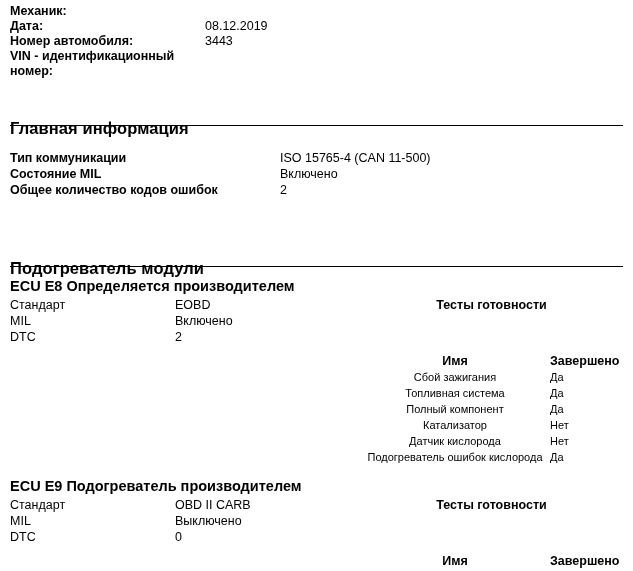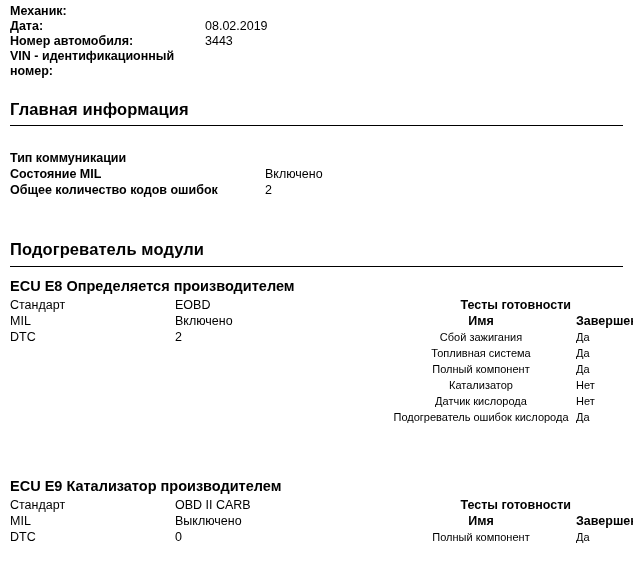--- a/index.html
+++ b/index.html
@@ -49,20 +49,21 @@
     width: 195px;
     flex: 0 0 195px;
     line-height: 15px;
   }
 
   
   .section-title {
     font-weight: bold;
     font-size: 16.5px;
     letter-spacing: 0.1px;
+    margin-top: 19px;
   }
 
   .main-info-title {
     position: absolute;
     left: 10px;
     top: 100px;
   }
   .hr-main {
     position: absolute;
     left: 10px;
@@ -76,20 +77,21 @@
   .main-info {
     position: absolute;
     left: 10px;
     top: 150px;
     width: 613px;
   }
   .mrow {
     display: flex;
     line-height: 16px;
     font-size: 12.5px;
+    gap: 15px;
   }
   .mlabel {
     font-weight: bold;
     width: 255px;
     flex: 0 0 255px;
   }
   .mvalue { font-weight: normal; }
 
   
   .modules-title {
@@ -113,21 +115,20 @@
     width: 613px;
   }
   .ecu-title {
     font-weight: bold;
     font-size: 14.5px;
     margin-bottom: 3px;
   }
   .ecu-body {
     position: relative;
     display: flex;
-    gap: 26px;
   }
   .ecu-left {
     width: 350px;
     flex: 0 0 350px;
   }
   .erow {
     display: flex;
     font-size: 12.5px;
     line-height: 16px;
   }
@@ -144,20 +145,21 @@
   .ready-title {
     font-weight: bold;
     font-size: 12.5px;
     line-height: 16px;
   }
   .ready-head {
     display: flex;
     font-weight: bold;
     font-size: 12.5px;
     line-height: 16px;
+    margin-top: 40px;
   }
   .ready-row {
     display: flex;
     font-size: 11px;
     line-height: 16px;
   }
   .rname {
     width: 190px;
     flex: 0 0 190px;
   }
@@ -170,38 +172,39 @@
 
 <div class="page">
 
   <div class="header-block">
     <div class="hrow">
       <span class="hlabel">Механик:</span>
       <span class="hvalue"></span>
     </div>
     <div class="hrow">
       <span class="hlabel">Дата:</span>
-      <span class="hvalue">08.02.2019</span>
+      <span class="hvalue">08.12.2019</span>
     </div>
     <div class="hrow">
       <span class="hlabel">Номер автомобиля:</span>
       <span class="hvalue">3443</span>
     </div>
     <div class="hrow">
       <span class="hlabel-wrap">VIN - идентификационный номер:</span>
       <span class="hvalue"></span>
     </div>
   </div>
 
   <div class="section-title main-info-title">Главная информация</div>
   <div class="hr-main"></div>
 
   <div class="main-info">
     <div class="mrow">
       <span class="mlabel">Тип коммуникации</span>
+      <span class="mvalue">ISO 15765-4 (CAN 11-500)</span>
     </div>
     <div class="mrow">
       <span class="mlabel">Состояние MIL</span>
       <span class="mvalue">Включено</span>
     </div>
     <div class="mrow">
       <span class="mlabel">Общее количество кодов ошибок</span>
       <span class="mvalue">2</span>
     </div>
   </div>
@@ -254,21 +257,21 @@
         </div>
         <div class="ready-row">
           <span class="rname">Подогреватель ошибок кислорода</span>
           <span class="rval">Да</span>
         </div>
       </div>
     </div>
   </div>
 
   <div class="ecu ecu2">
-    <div class="ecu-title">ECU E9 Катализатор производителем</div>
+    <div class="ecu-title">ECU E9 Подогреватель производителем</div>
     <div class="ecu-body">
       <div class="ecu-left">
         <div class="erow">
           <span class="elabel">Стандарт</span>
           <span class="evalue">OBD II CARB</span>
         </div>
         <div class="erow">
           <span class="elabel">MIL</span>
           <span class="evalue">Выключено</span>
         </div>

